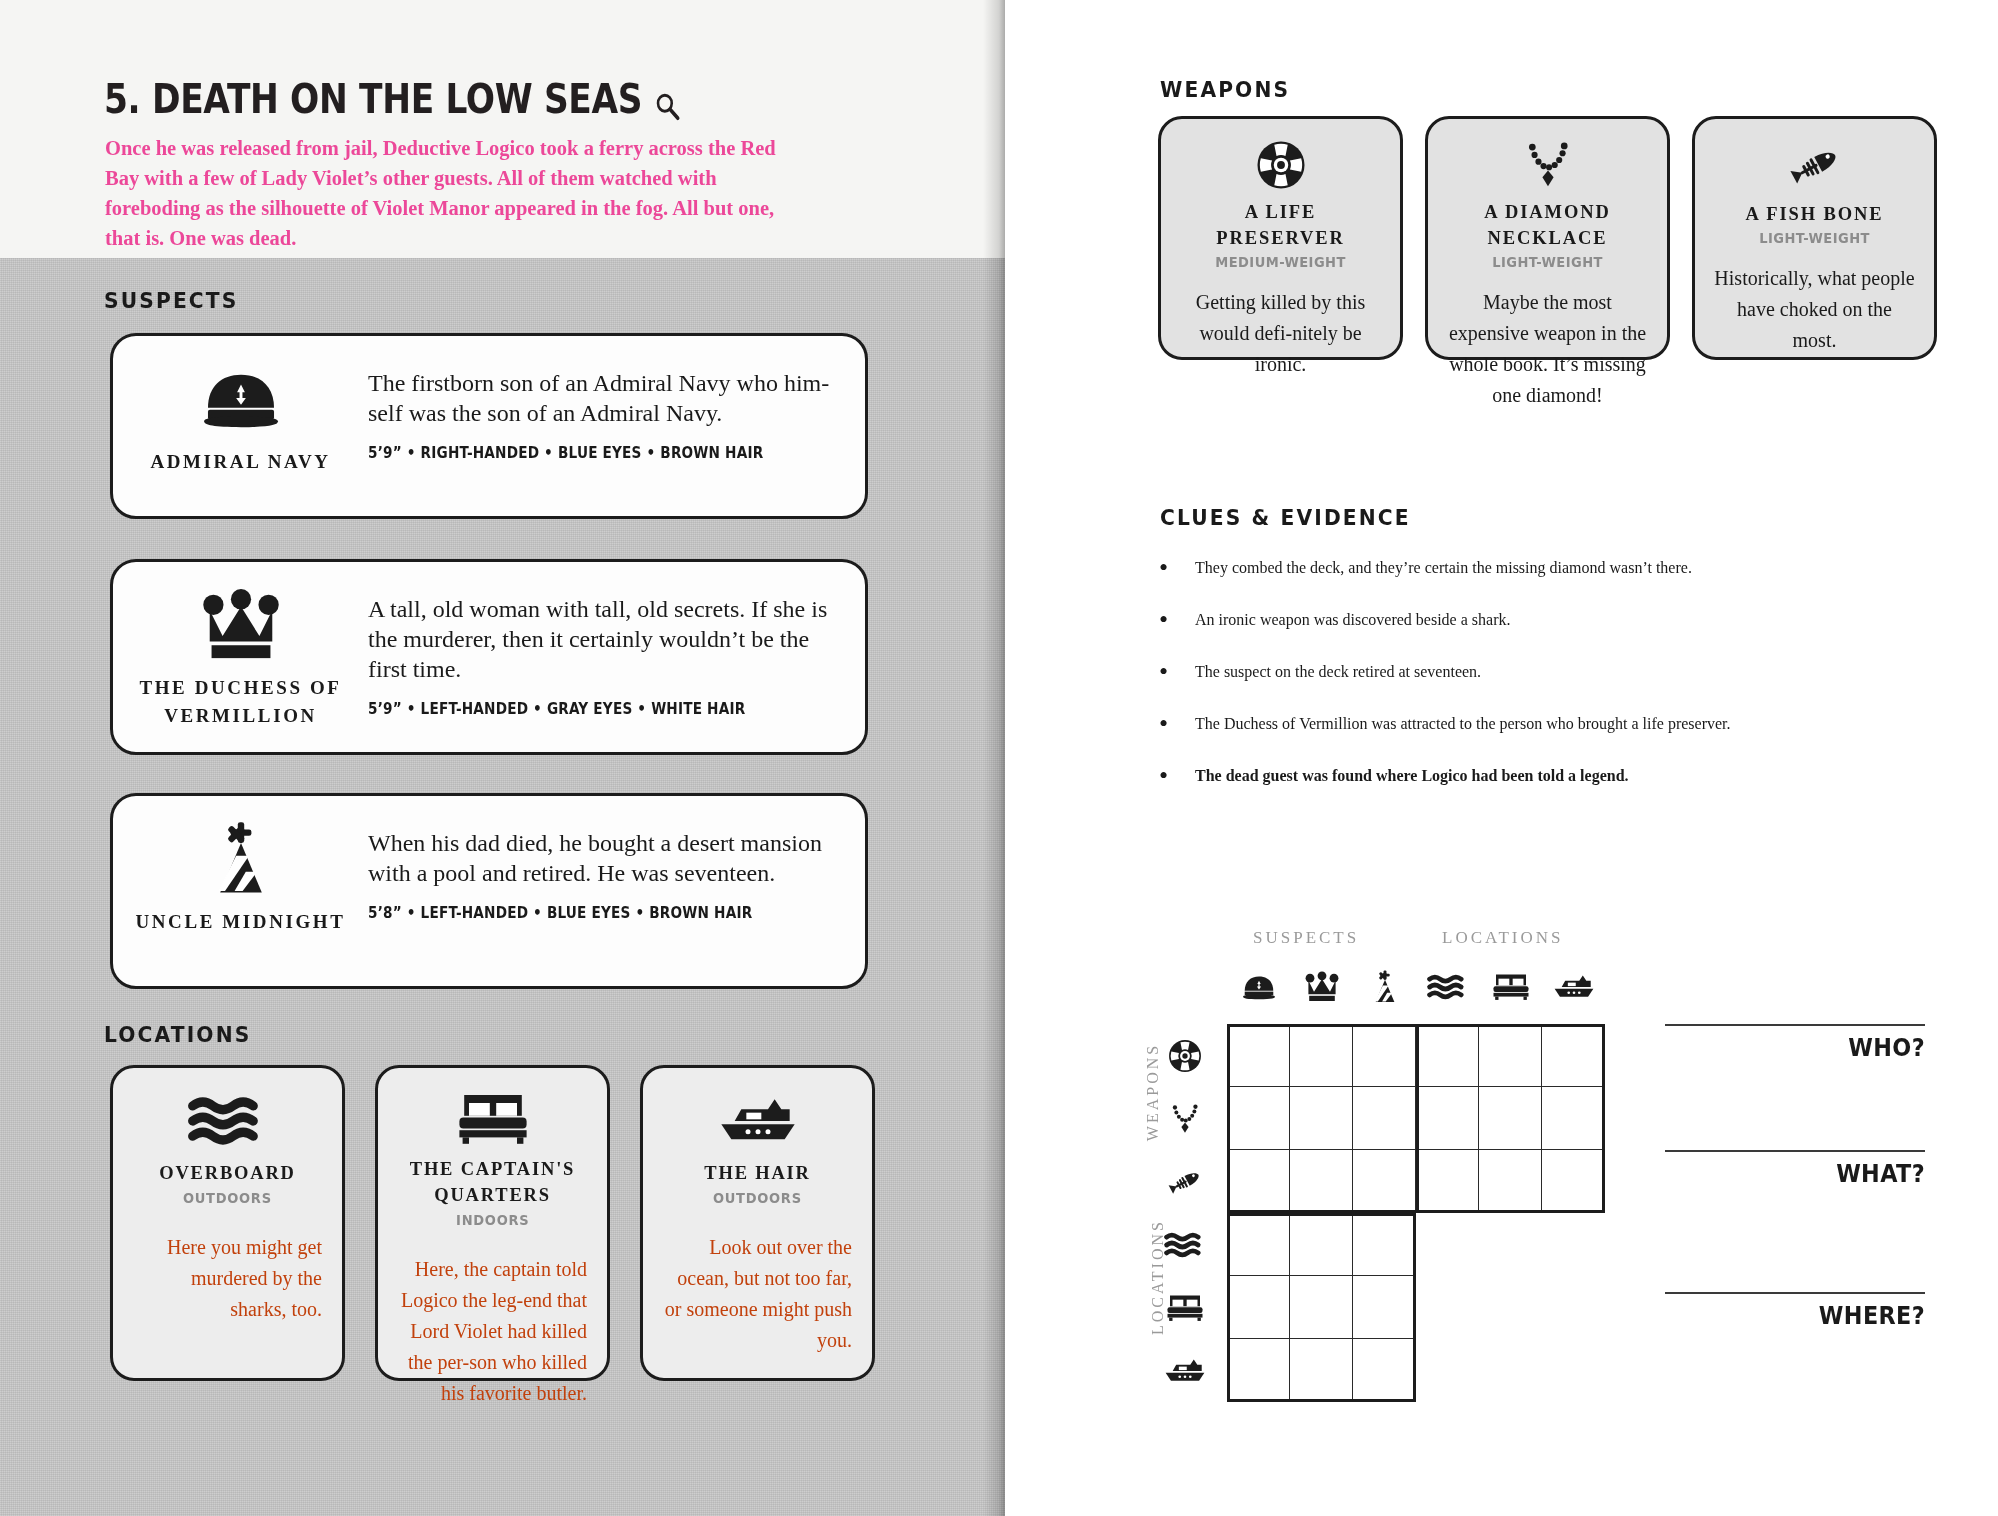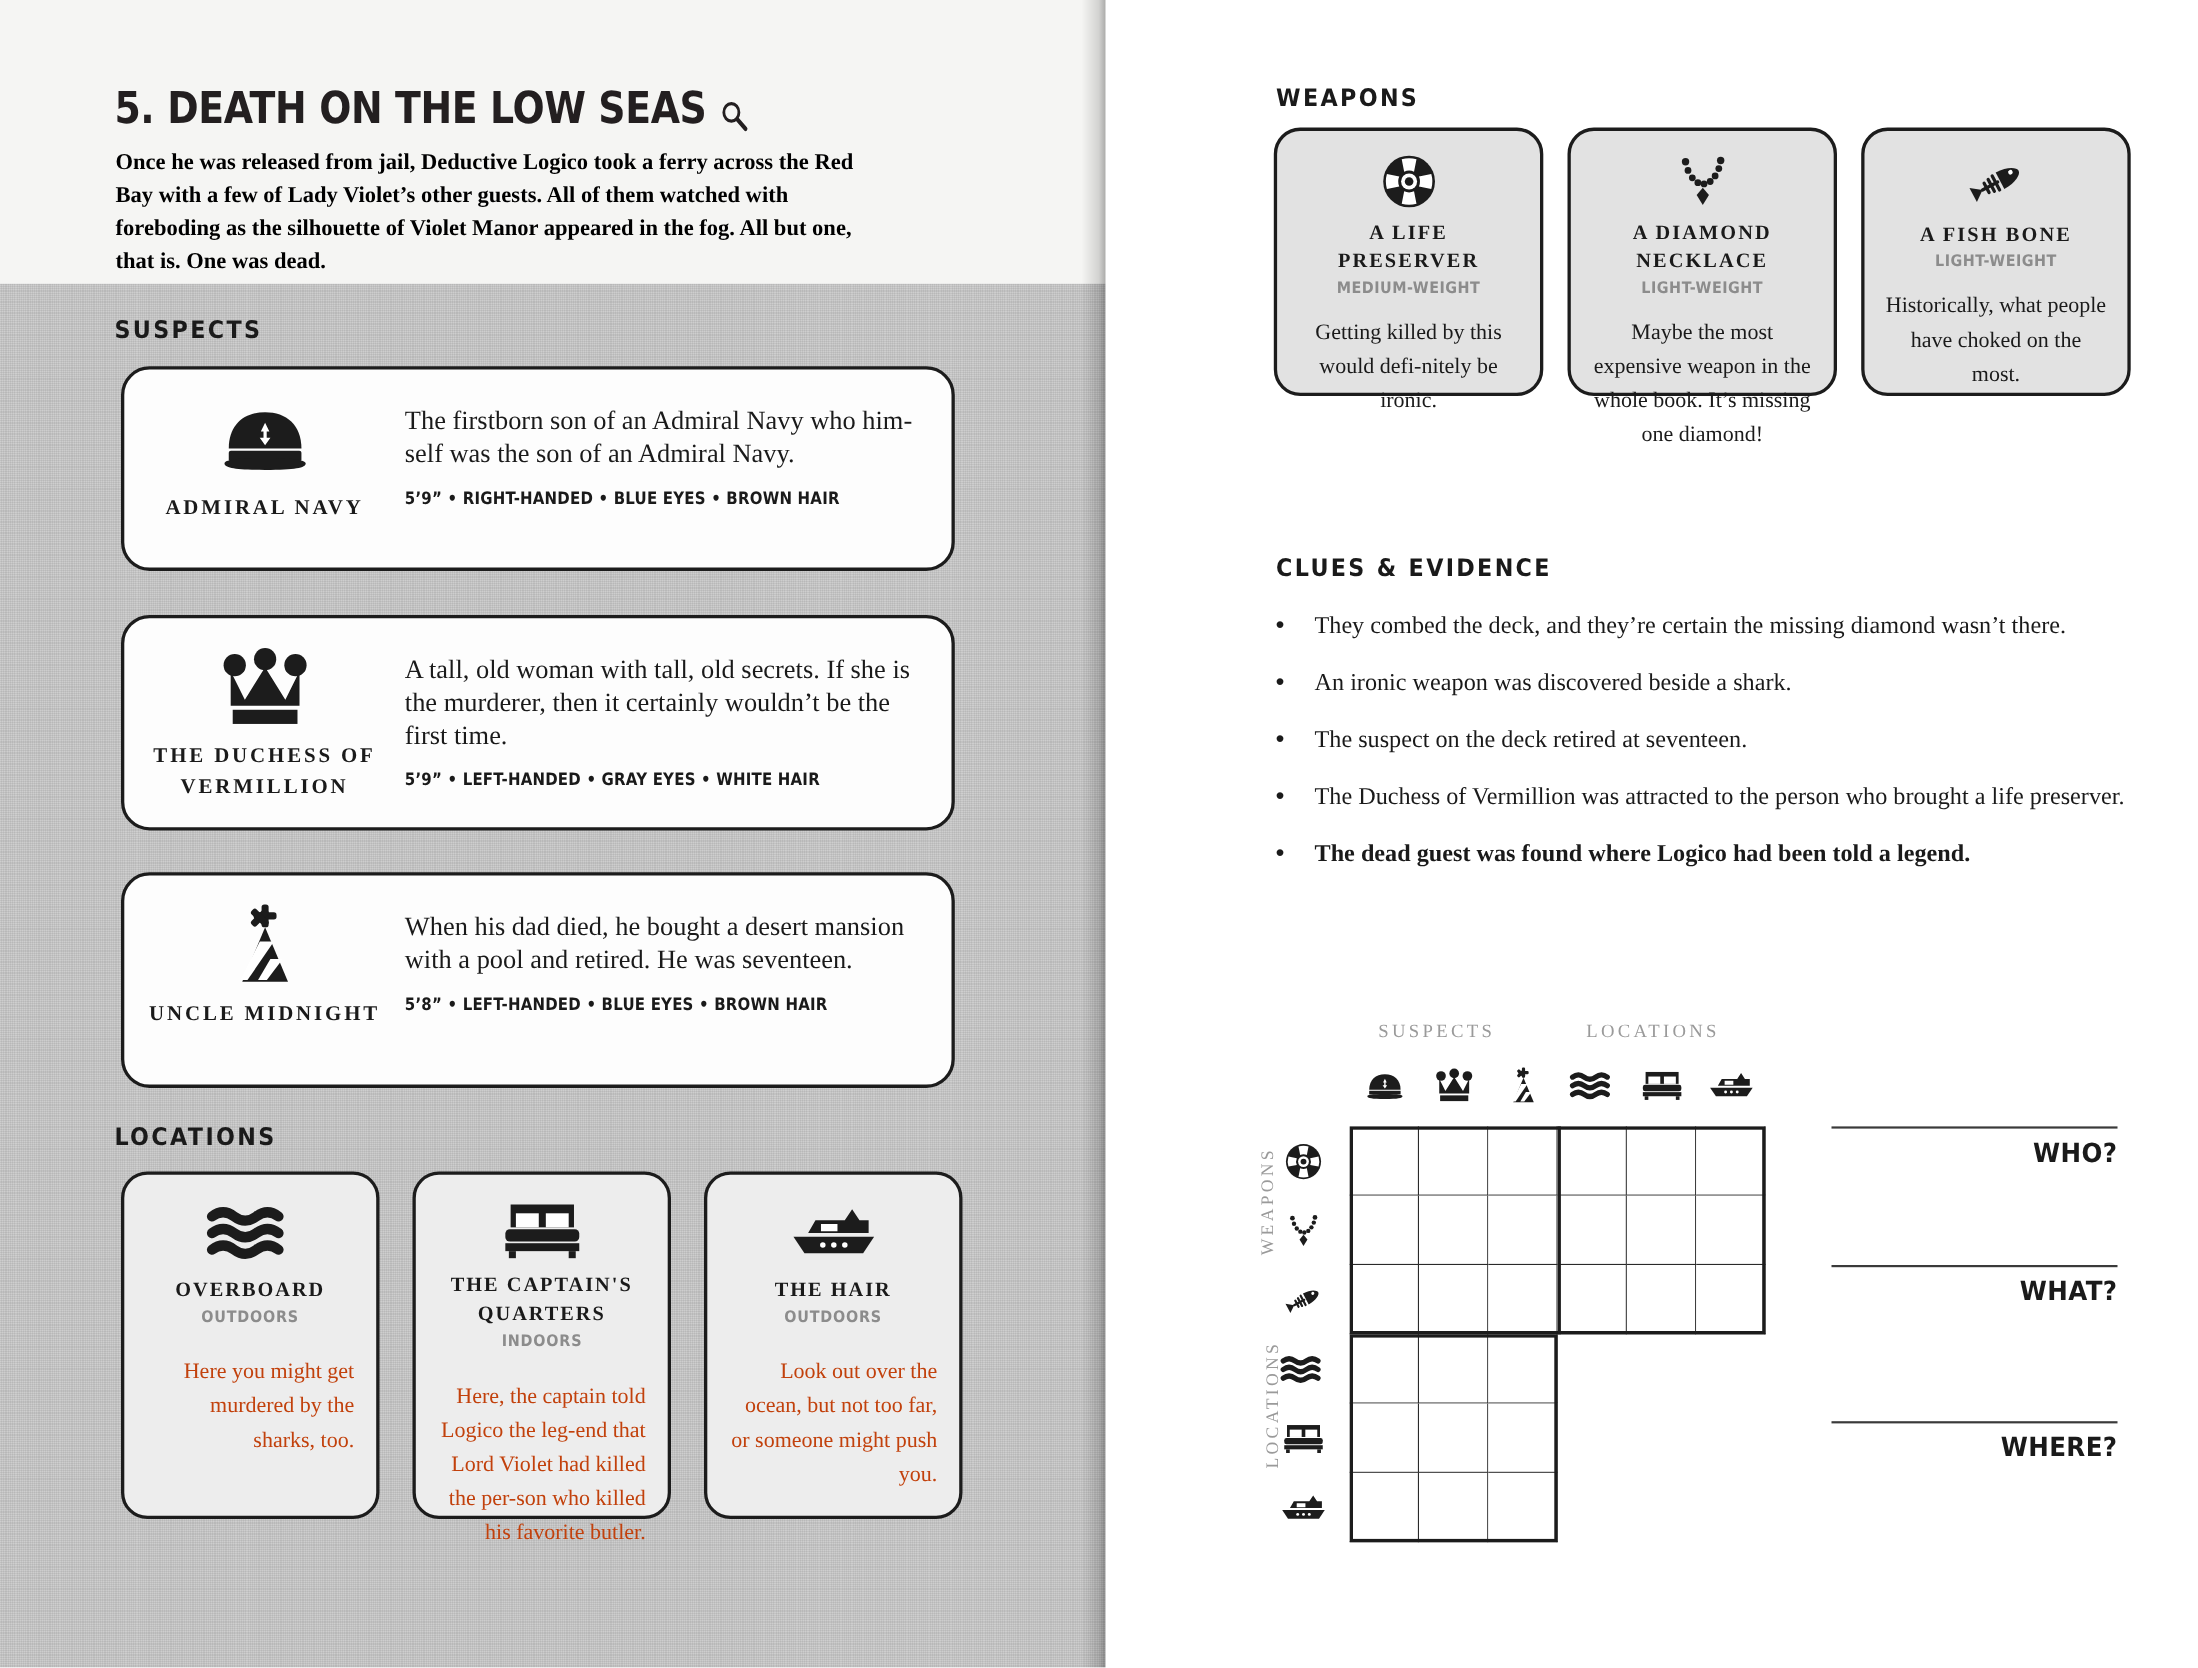--- a/index.html
+++ b/index.html
@@ -74,21 +74,21 @@
   .magnifier { display: inline-block; width: 30px; height: 30px; flex: none; }
 
   .intro-text {
     position: absolute;
     left: 105px; top: 133px;
     width: 680px;
     font-family: "Liberation Serif", serif;
     font-weight: 700;
     font-size: 20.5px;
     line-height: 30px;
-    color: #000000;
+    color: #ec4899;
   }
 
   .section-label {
     position: absolute;
     font-family: "DejaVu Sans", sans-serif;
     font-weight: 700;
     font-size: 22px;
     letter-spacing: 2.3px;
     color: #1a1a1a;
     transform: scaleX(0.92);
@@ -276,21 +276,21 @@
     flex: none;
     font-size: 26px;
     line-height: 36px;
     color: #1a1a1a;
     text-align: left;
     padding-left: 4px;
   }
   .clue-text {
     flex: 1;
     font-family: "Liberation Serif", serif;
-    font-size: 22px;
+    font-size: 16px;
     line-height: 36px;
     color: #1a1a1a;
   }
   .clue-text.bold { font-weight: 700; }
 
   
   .grid-wrap { position: absolute; left: 0; top: 928px; width: 993px; height: 420px; }
 
   .cat-head {
     position: absolute;

